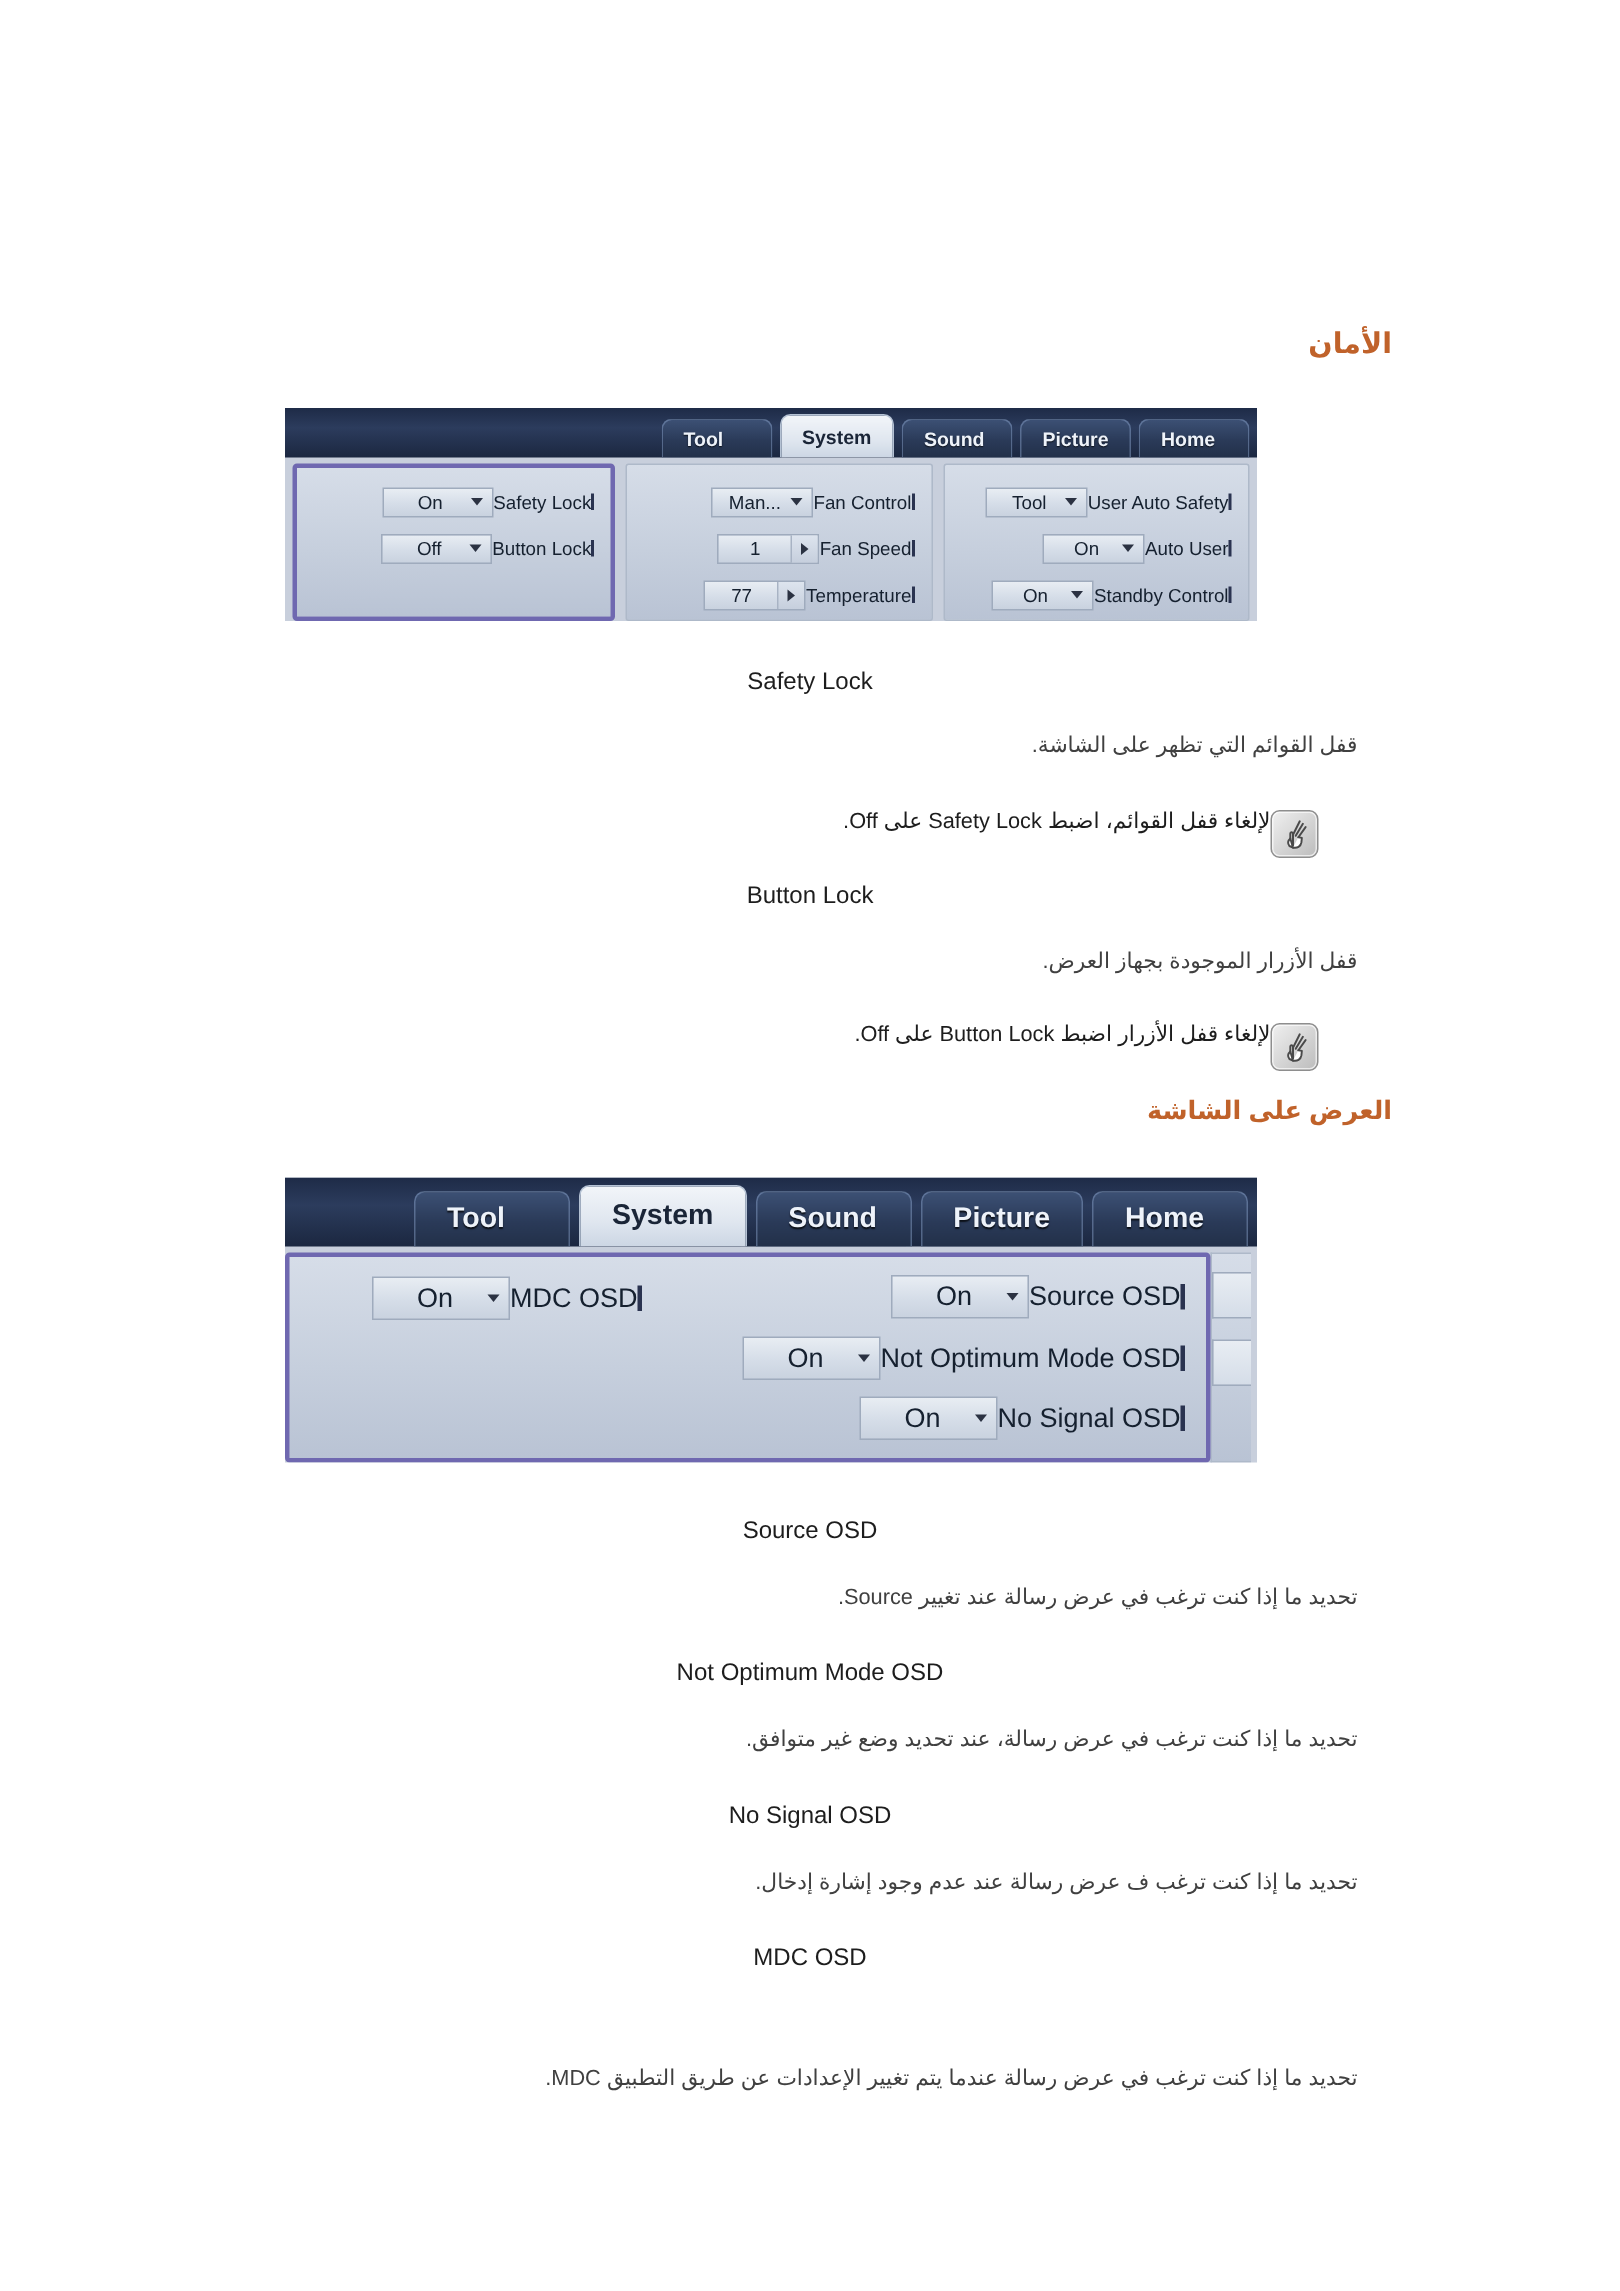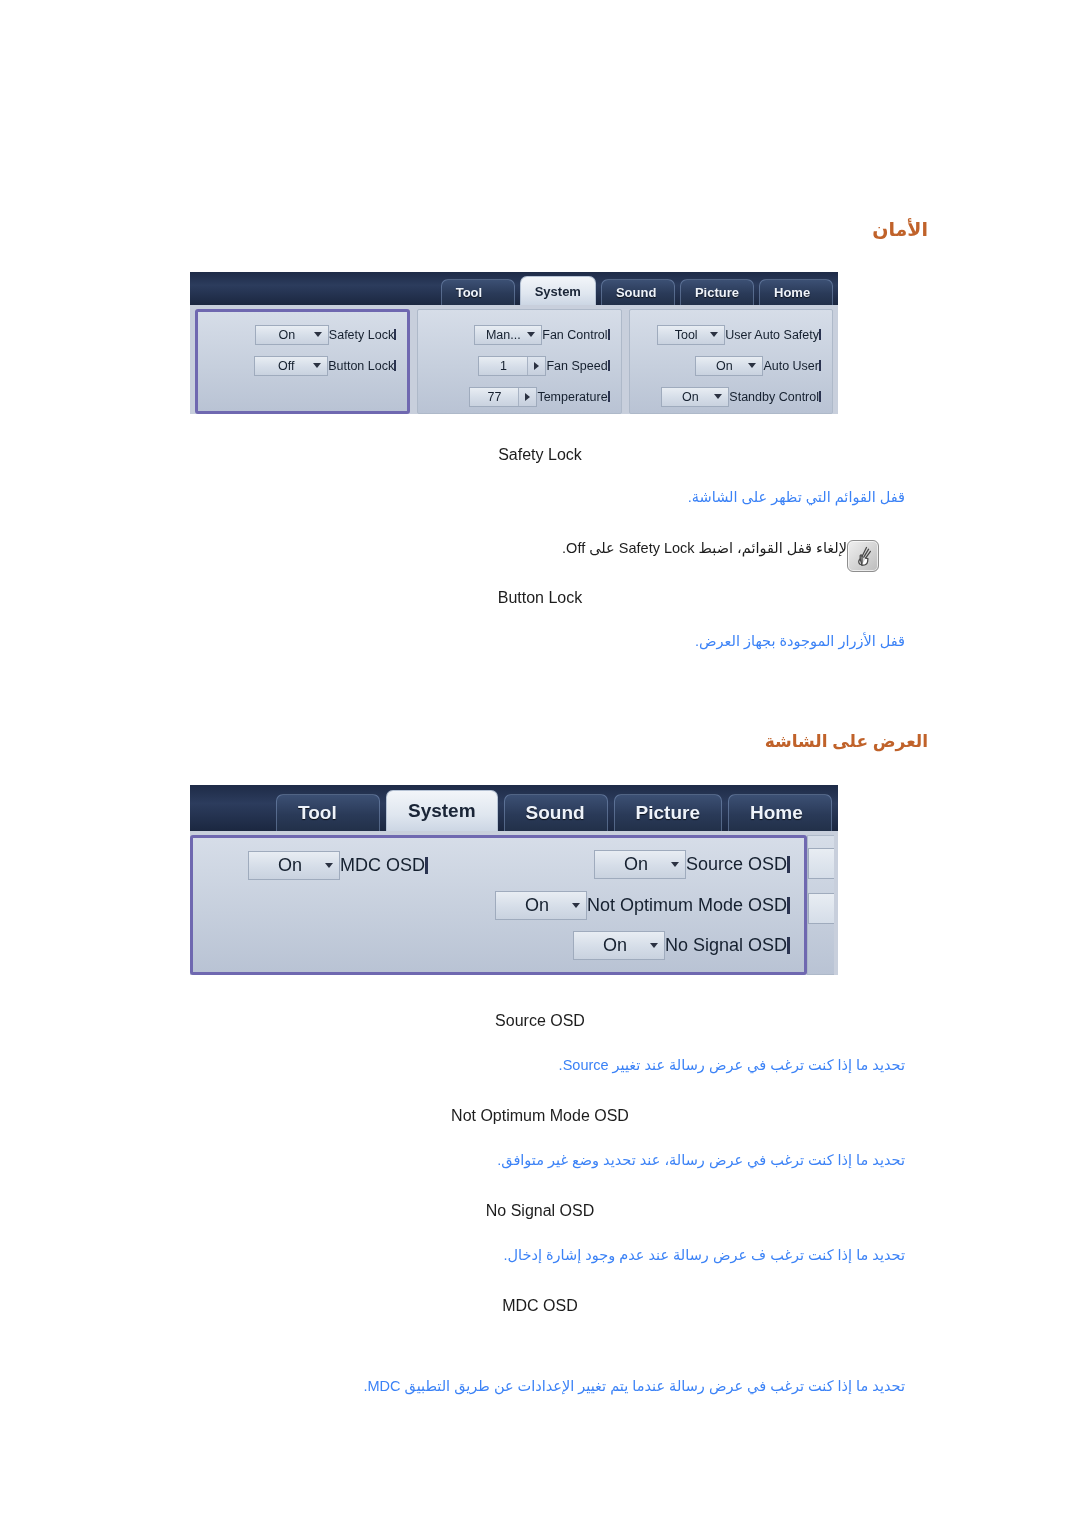--- a/index.html
+++ b/index.html
@@ -206,21 +206,21 @@
     text-align: center;
     font-size: 16px;
     color: #1d1d1d;
     white-space: nowrap;
   }
   .desc {
     position: absolute;
     direction: rtl;
     text-align: right;
     font-size: 14.5px;
-    color: #3b82f6;
+    color: #404040;
     white-space: nowrap;
   }
   .note-row {
     position: absolute;
     display: flex;
     flex-direction: row-reverse;
     align-items: flex-start;
     direction: rtl;
   }
   .note-row .desc-inline {
@@ -389,20 +389,35 @@
           <path d="M11 22 C13.8 22.6 16.2 21.3 16.6 18.6 L16.9 15.6 L14.6 15.2" fill="#ffffff"></path>
         </g>
       </svg>
     </span>
   </div>
 
   <div class="term" style="top:589px; left:0; right:0;">Button Lock</div>
 
   <div class="desc" style="top:633px; right:175px;">قفل الأزرار الموجودة بجهاز العرض.</div>
 
+  <div class="note-row" style="top:682px; right:175px;">
+    <span class="desc-inline">لإلغاء قفل الأزرار اضبط Button Lock على Off.</span>
+    <span class="note-icon">
+      <svg width="24" height="25" viewBox="0 0 24 25" aria-hidden="true">
+        <g fill="none" stroke="#4a4a4a" stroke-width="1.3" stroke-linecap="round" stroke-linejoin="round">
+          <path d="M11 22 L11 13 C11 11.5 9.2 11.4 9.2 13 L9.2 16"></path>
+          <path d="M11 13.5 L15.5 4.5"></path>
+          <path d="M12.8 14.2 L17.6 6.2"></path>
+          <path d="M14.6 15.2 L19.4 8.4"></path>
+          <path d="M9.2 16 C7.4 17.6 7.6 19.6 8.6 21 L11 22 Z" fill="#ffffff"></path>
+          <path d="M11 22 C13.8 22.6 16.2 21.3 16.6 18.6 L16.9 15.6 L14.6 15.2" fill="#ffffff"></path>
+        </g>
+      </svg>
+    </span>
+  </div>
 
   <div id="heading-osd" class="section-heading">العرض على الشاشة</div>
 
   <div id="shot-osd" class="osd-shot">
 
     <div class="osd-tabbar">
       <div class="osd-tab">
         <span>Home</span>
       </div>
       <div class="osd-tab">

